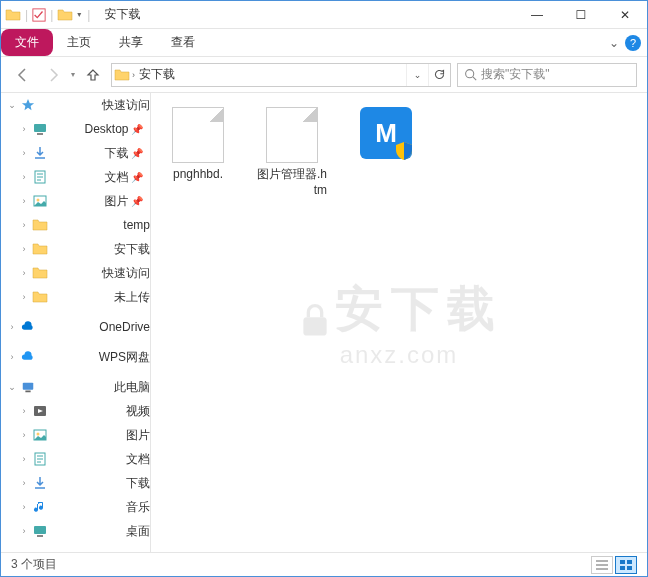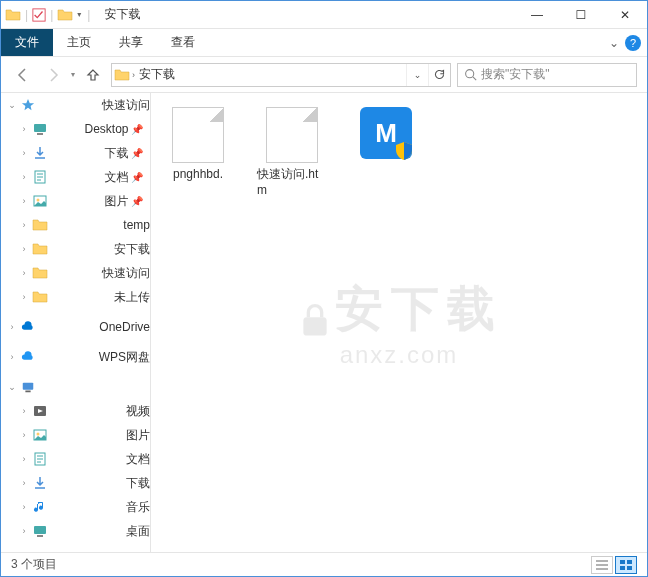--- a/index.html
+++ b/index.html
@@ -8,21 +8,21 @@
 .titlebar { height: 28px; background: #fff; display: flex; align-items: center; border-bottom: 1px solid #e5e5e5; }
 .tb-icons { display: flex; align-items: center; gap: 2px; padding: 0 4px; }
 .tb-folder { width: 16px; height: 16px; }
 .tb-sep { color: #ccc; padding: 0 2px; }
 .tb-title { flex: 1; padding-left: 8px; color: #333; }
 .win-controls { display: flex; }
 .win-btn { width: 44px; height: 28px; display: flex; align-items: center; justify-content: center; color: #333; }
 
 .ribbon { height: 28px; display: flex; align-items: stretch; border-bottom: 1px solid #e5e5e5; }
 .tab { padding: 0 14px; display: flex; align-items: center; color: #333; cursor: pointer; }
-.tab.file { background: #0c4a6e; color: #fff; }
+.tab.file { background: #be185d; color: #fff; border-radius: 8px; }
 .ribbon-right { margin-left: auto; display: flex; align-items: center; padding-right: 6px; gap: 6px; }
 .chevron { color: #666; }
 .help-icon { width: 16px; height: 16px; border-radius: 50%; background: #1e88e5; color: #fff; display: flex; align-items: center; justify-content: center; font-size: 11px; }
 
 .navbar { height: 36px; display: flex; align-items: center; gap: 6px; padding: 0 10px; border-bottom: 1px solid #e5e5e5; }
 .nav-btn { width: 24px; height: 24px; display: flex; align-items: center; justify-content: center; color: #888; }
 .nav-btn.enabled { color: #333; }
 .nav-dd { color: #888; font-size: 8px; }
 .addressbar { flex: 1; height: 24px; border: 1px solid #ccc; display: flex; align-items: center; background: #fff; }
 .addr-icon { width: 20px; display: flex; justify-content: center; }
@@ -39,21 +39,21 @@
 .sb-caret { width: 10px; color: #888; font-size: 9px; display: flex; justify-content: center; }
 .sb-icon { width: 16px; height: 16px; display: flex; align-items: center; justify-content: center; }
 .sb-label { white-space: nowrap; overflow: hidden; text-overflow: ellipsis; flex: 1; text-align: right; }
 .sb-pin { color: #888; font-size: 10px; padding-right: 6px; }
 .sb-sub { padding-left: 18px; }
 
 .content { flex: 1; position: relative; padding: 10px 8px; display: flex; gap: 16px; align-items: flex-start; }
 .file-item { width: 78px; display: flex; flex-direction: column; align-items: center; gap: 4px; padding: 4px; cursor: pointer; }
 .file-thumb { width: 52px; height: 56px; border: 1px solid #ccc; background: #fff; display: flex; align-items: center; justify-content: center; position: relative; }
 .file-thumb .fold { position: absolute; top: 0; right: 0; width: 14px; height: 14px; background: linear-gradient(135deg, #fff 50%, #ccc 50%); }
-.file-label { text-align: left; color: #333; line-height: 1.3; word-break: break-all; }
+.file-label { text-align: right; color: #333; line-height: 1.3; word-break: break-all; }
 .exe-icon { width: 52px; height: 52px; background: #1e88e5; border-radius: 6px; display: flex; align-items: center; justify-content: center; position: relative; }
 .exe-icon .m { color: #fff; font-size: 26px; font-weight: bold; }
 .exe-icon .shield { position: absolute; bottom: -2px; right: -2px; width: 20px; height: 20px; }
 
 .watermark { position: absolute; top: 50%; left: 50%; transform: translate(-50%, -50%); opacity: 0.12; pointer-events: none; text-align: center; color: #555; }
 .watermark .wm-top { font-size: 48px; font-weight: bold; letter-spacing: 8px; }
 .watermark .wm-bot { font-size: 24px; letter-spacing: 2px; }
 .wm-lock { width: 40px; height: 40px; display: inline-block; vertical-align: middle; }
 
 .statusbar { height: 24px; border-top: 1px solid #e5e5e5; display: flex; align-items: center; padding: 0 10px; color: #555; background: #fff; }
@@ -263,20 +263,21 @@
     </div>
     <div style="height:6px"></div>
     <div class="sb-item">
       <span class="sb-caret">⌄</span>
       <span class="sb-icon">
           <svg width="14" height="14" viewBox="0 0 16 16">
             <rect x="2" y="3" width="12" height="8" fill="#4a90d9" rx="1"></rect>
             <rect x="5" y="12" width="6" height="2" fill="#666"></rect>
           </svg>
         </span>
+      <span class="sb-label">此电脑</span>
     </div>
     <div id="sb-pc-items">
         <div class="sb-item sb-sub">
           <span class="sb-caret">›</span>
           <span class="sb-icon">
             <svg width="16" height="16" viewBox="0 0 16 16">
               <rect x="2" y="3" width="12" height="10" fill="#666" rx="1"></rect>
               <path d="M6 6l5 2-5 2z" fill="#fff"></path>
             </svg>
           </span>
@@ -346,21 +347,21 @@
         <div class="file-item">
           <div class="file-thumb">
             <div class="fold"></div>
           </div>
           <div class="file-label">pnghhbd.</div>
         </div>
         <div class="file-item">
           <div class="file-thumb">
             <div class="fold"></div>
           </div>
-          <div class="file-label">快速访问.htm</div>
+          <div class="file-label">图片管理器.htm</div>
         </div>
         <div class="file-item">
           <div class="exe-icon">
             <span class="m">M</span>
             <svg class="shield" viewBox="0 0 20 20">
               <path d="M10 1l8 3v5c0 5-4 9-8 10-4-1-8-5-8-10V4z" fill="#ffc107"></path>
               <path d="M10 1v18c4-1 8-5 8-10V4z" fill="#1976d2"></path>
             </svg>
           </div>
         </div>

